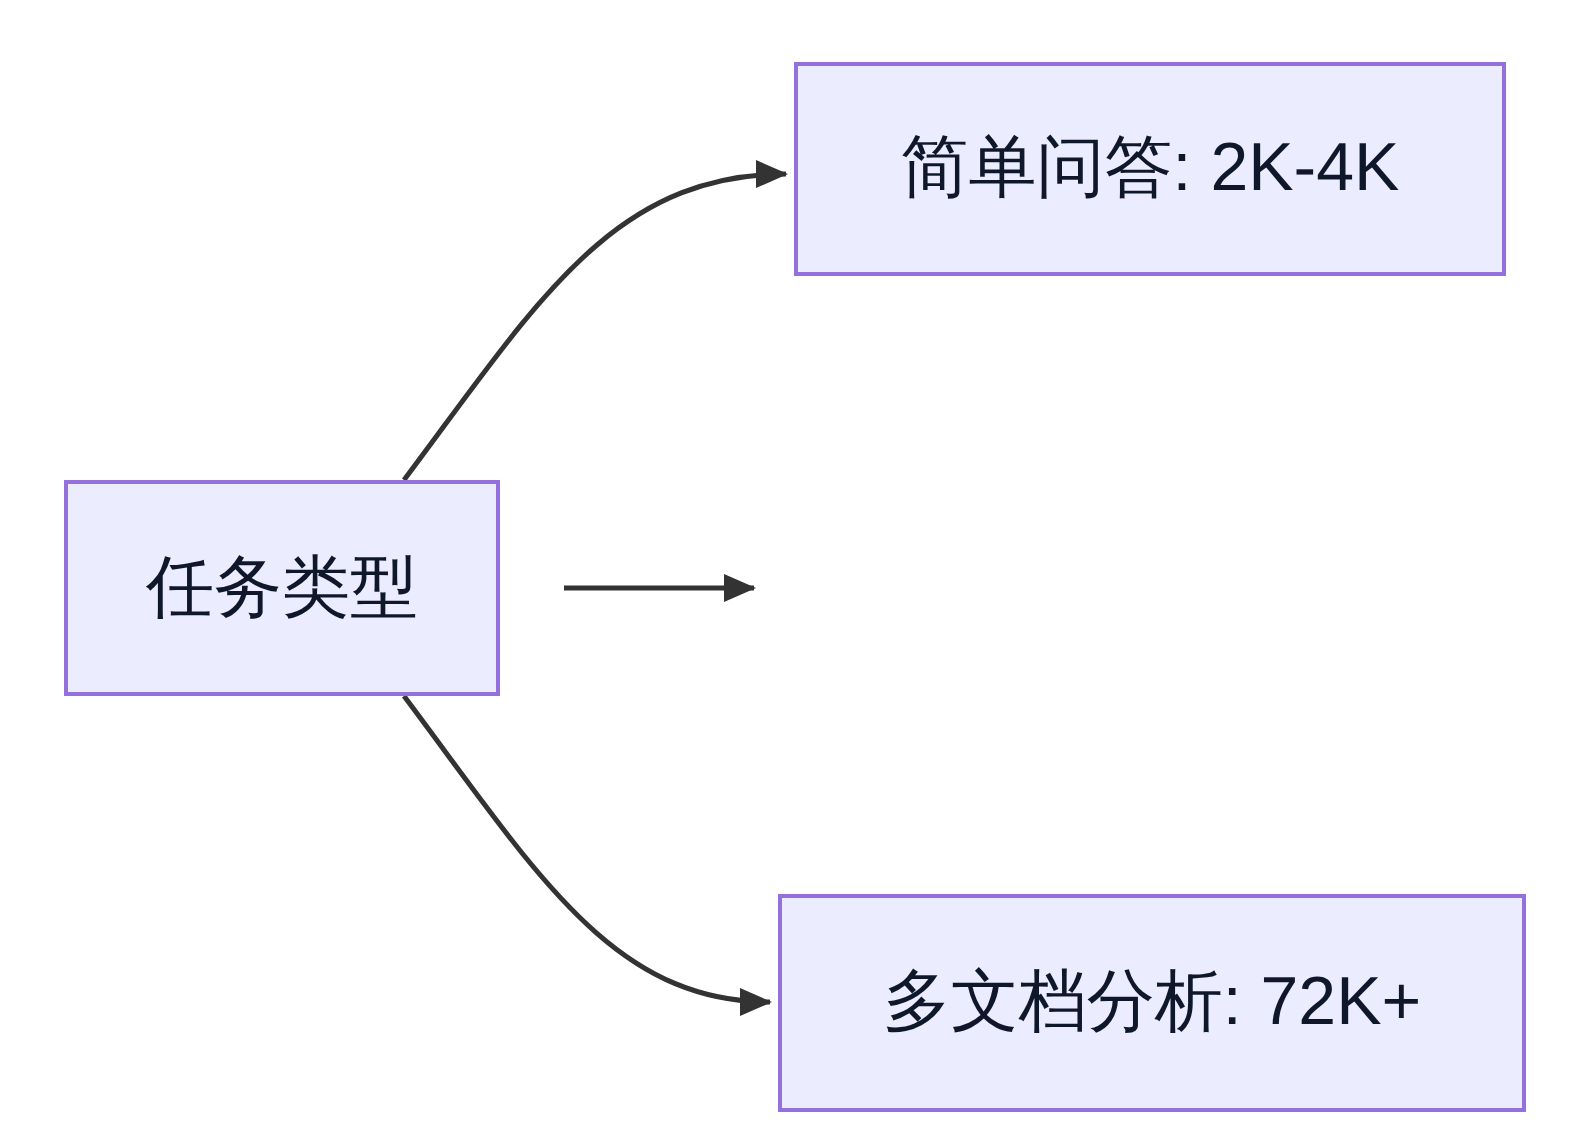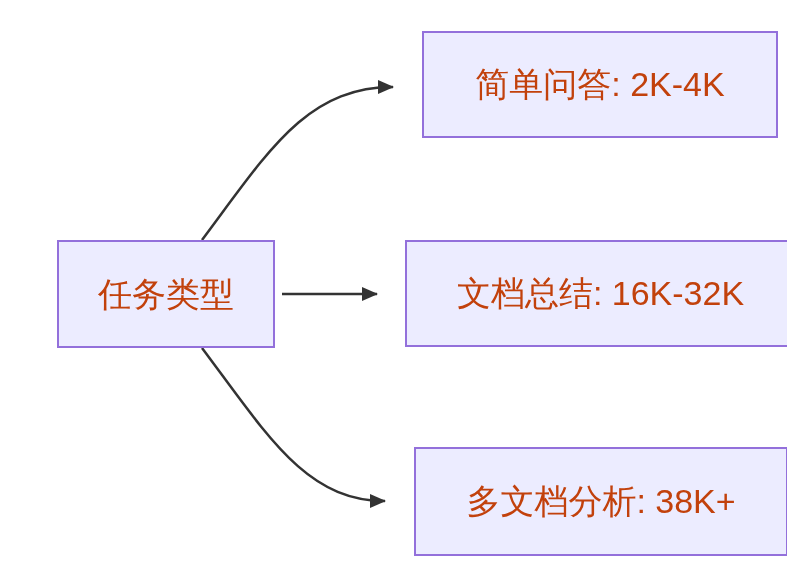--- a/index.html
+++ b/index.html
@@ -23,26 +23,25 @@
     height: 572px;
   }
   .node {
     position: absolute;
     box-sizing: border-box;
     background: #ECECFF;
     border: 2.5px solid #9370DB;
     display: flex;
     align-items: center;
     justify-content: center;
-    color: #c2410c;
+    color: #0f172a;
     font-size: 34px;
     line-height: 1.2;
     white-space: nowrap;
     text-align: right;
-    margin-left: 25px;
   }
   .node-root   { left: 32px;  top: 240px; width: 218px; height: 108px; }
   .node-top    { left: 397px; top: 31px;  width: 356px; height: 107px; }
   .node-mid    { left: 380px; top: 240px; width: 391px; height: 107px; }
   .node-bottom { left: 389px; top: 447px; width: 374px; height: 109px; }
 </style>
 </head>
 <body>
 
 <div class="canvas">
@@ -59,21 +58,18 @@
   </svg>
 
   <div class="node node-root">
     <span>任务类型</span>
   </div>
 
   <div class="node node-top">
     <span>简单问答: 2K-4K</span>
   </div>
 
-  <div class="node node-mid">
-    <span>文档总结: 16K-32K</span>
-  </div>
 
   <div class="node node-bottom">
-    <span>多文档分析: 38K+</span>
+    <span>多文档分析: 72K+</span>
   </div>
 
 </div>
 
 </body></html>

